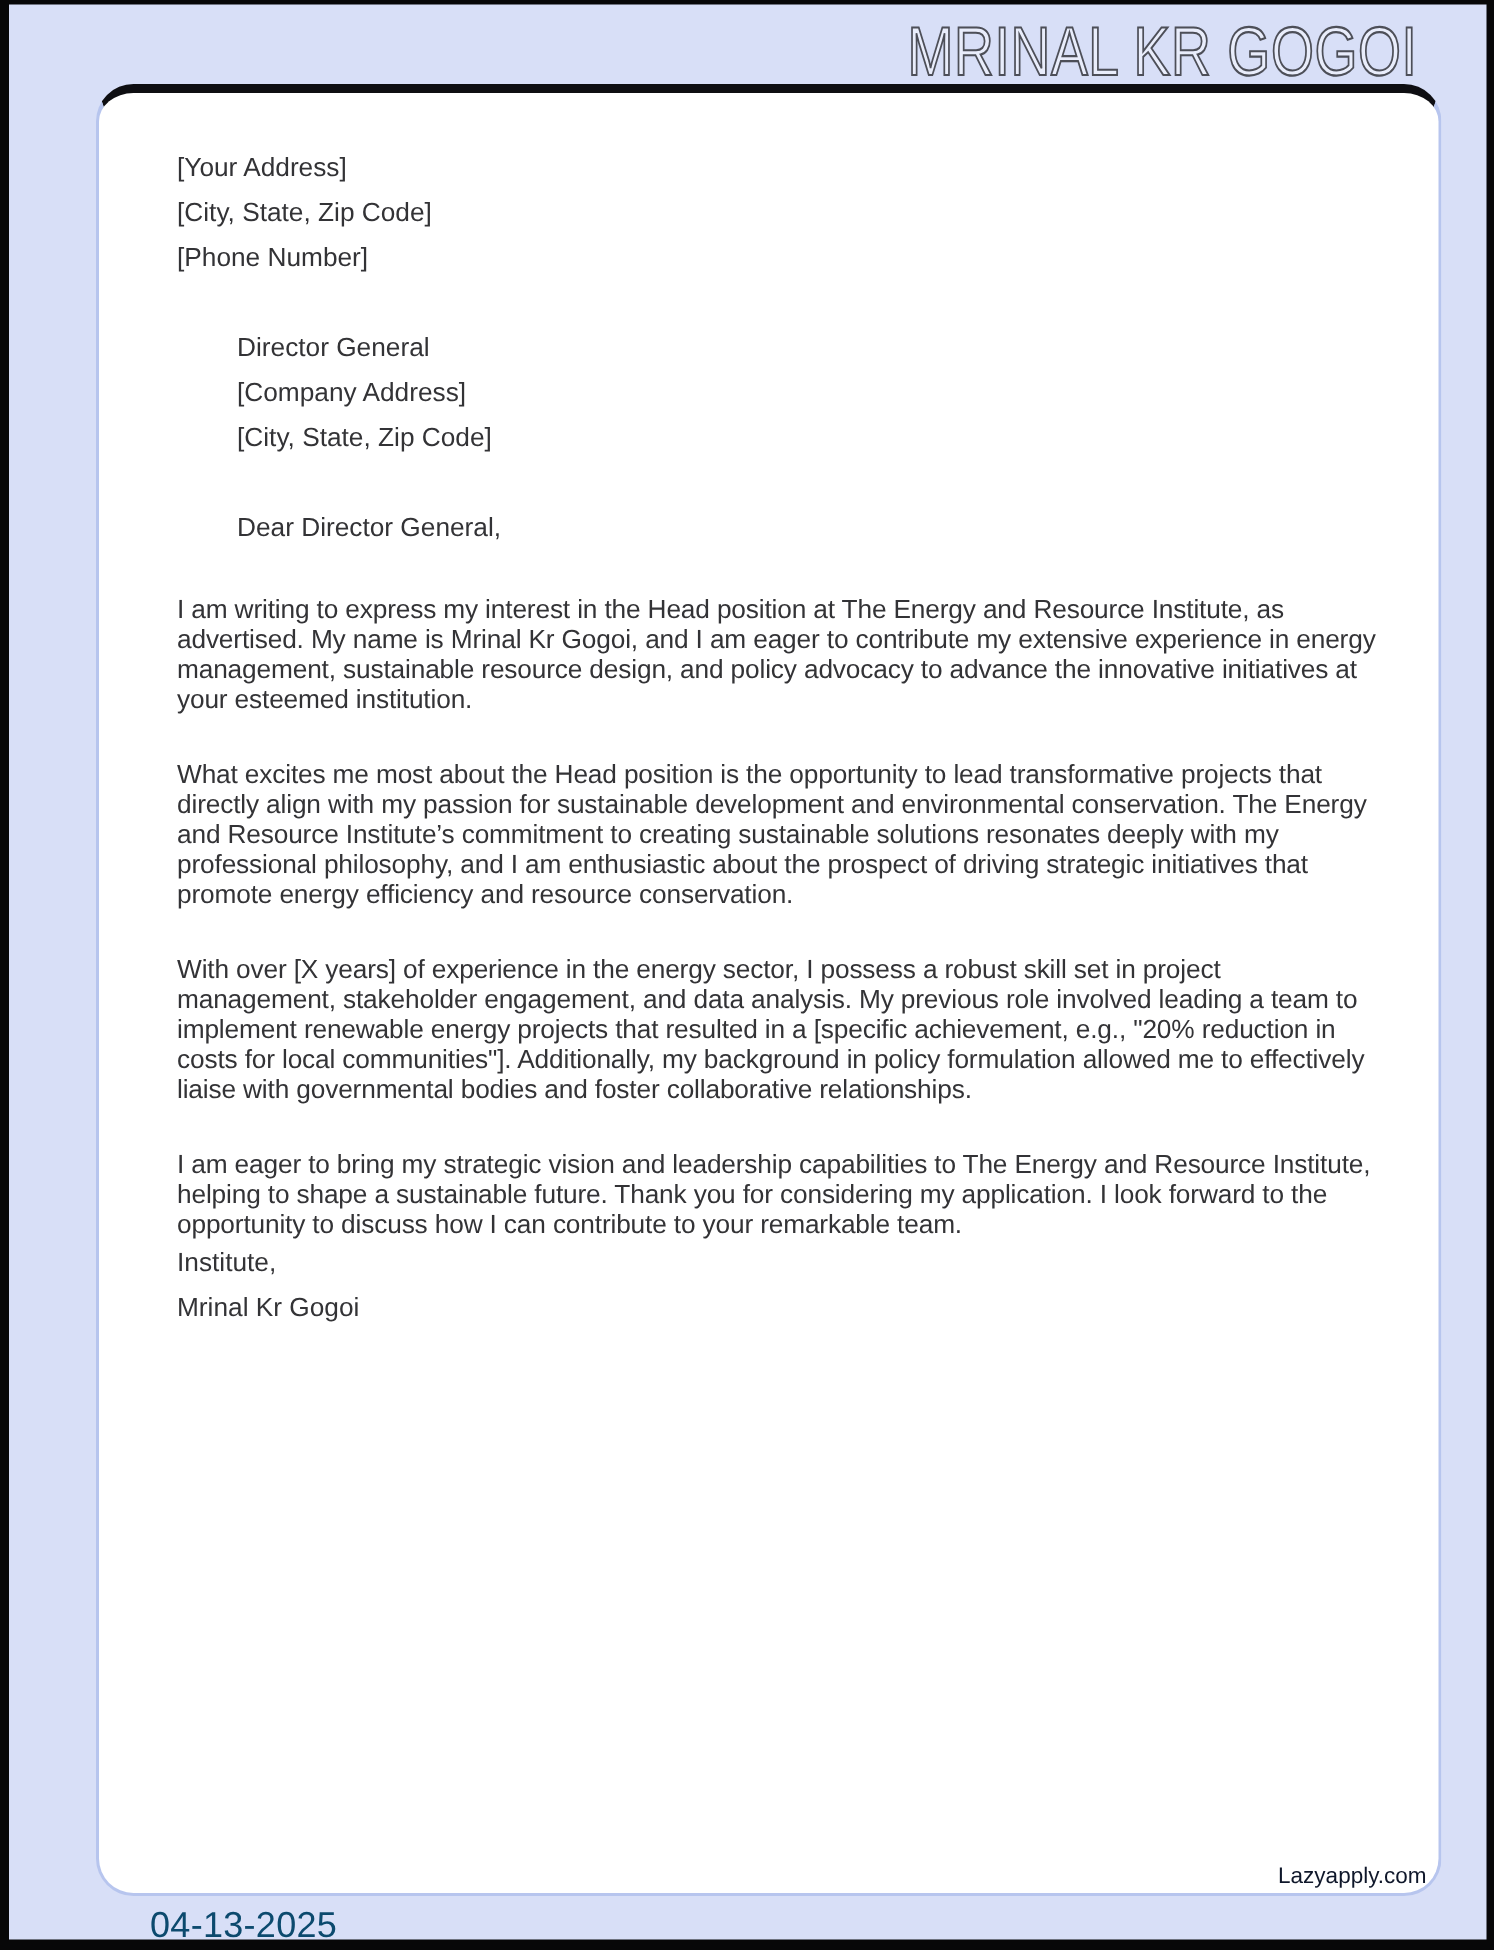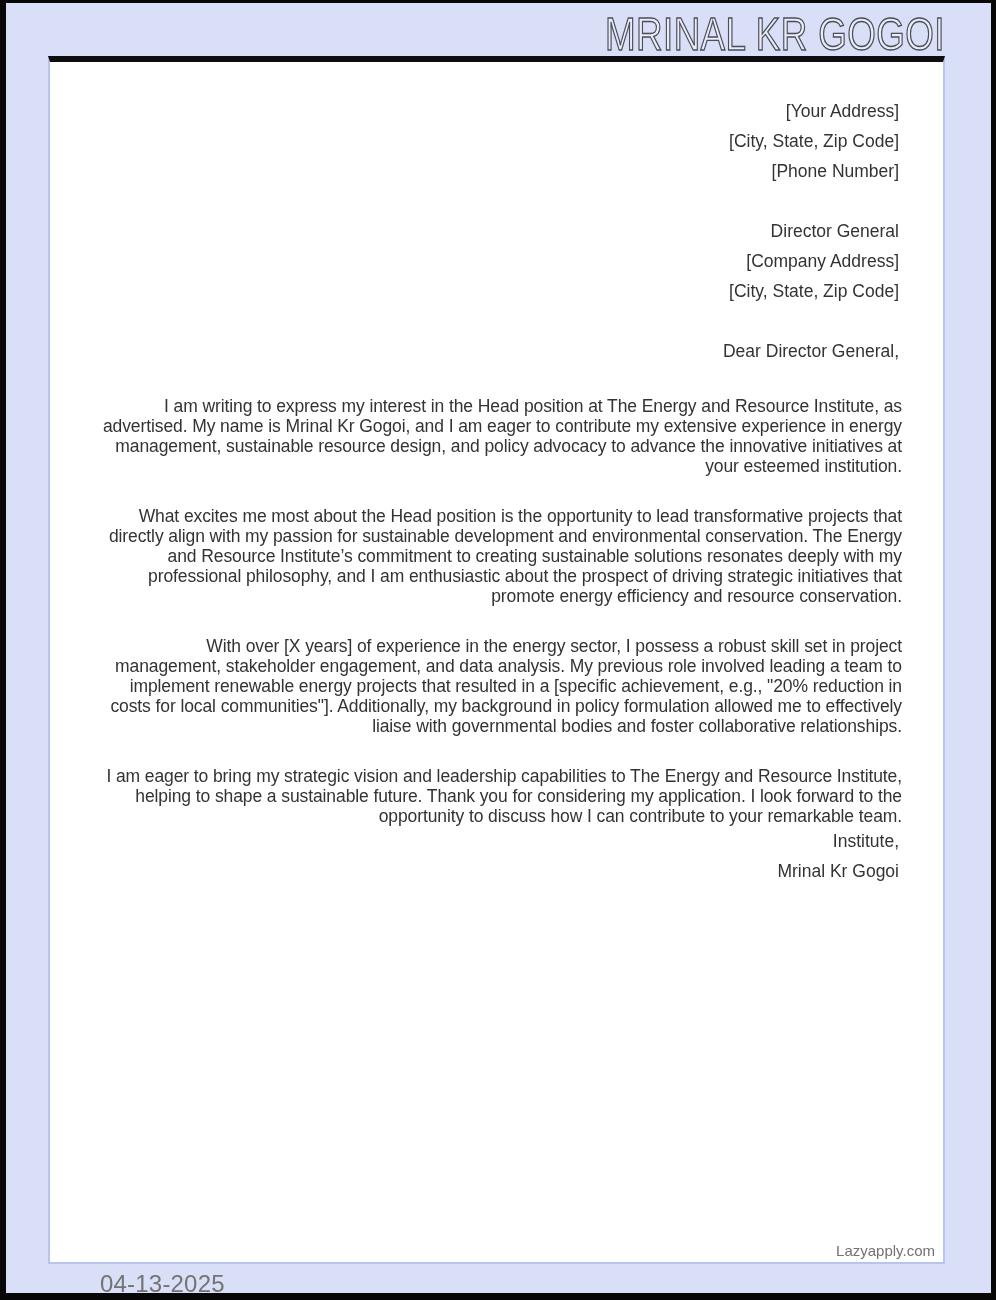--- a/index.html
+++ b/index.html
@@ -3,21 +3,20 @@
 <meta charset="utf-8">
 <style>
   html, body { margin: 0; padding: 0; background: #1a1a1a; }
   .stage {
     position: relative;
     width: 996px;
     height: 1300px;
     background: #070708;            
     overflow: hidden;
     font-family: "Liberation Sans", sans-serif;
-    text-align: right;
   }
   .page {
     position: absolute;
     left: 6px; top: 3px;
     width: 985px; height: 1290px;
     background: #d8dff7;            
     overflow: hidden;
   }
   .brand-name {
     position: absolute;
@@ -28,57 +27,58 @@
     letter-spacing: 0.5px;
     color: #e9edfb;                            
     -webkit-text-stroke: 1.4px #4d4f58;        
     text-shadow: 0 0 1px rgba(70,72,82,0.45);
     transform: scaleX(0.80);
     transform-origin: 100% 50%;
     white-space: nowrap;
   }
   .document {
     position: absolute;
-    left: 42px; top: 53px;
+    left: 58px; top: 53px;
     width: 897px; height: 1208px;
     box-sizing: border-box;
     background: #ffffff;
     border-top: 6px solid #0e0e12;
     border-left: 2px solid #b7c5ee;
     border-right: 2px solid #b7c5ee;
     border-bottom: 2px solid #b7c5ee;
     padding: 34px 44px 0 52px;
     overflow: hidden;
     color: #333336;
+    border-radius: 25px;
   }
   .doc-line {
     font-size: 17.5px;
     line-height: 30px;
     white-space: pre;
   }
   .block { margin: 0; }
-  .block + .block { margin-top: 30px; }
+  .block + .block { margin-top: 30px; margin-left: 40px; }
   .para {
     font-size: 17.5px;
     line-height: 20px;
     width: 800px;
     margin-top: 30px;
     letter-spacing: -0.1px;
   }
   .watermark {
     position: absolute;
     right: 8px; bottom: 3px;
     font-size: 15px;
-    color: #737373;
+    color: #0f172a;
   }
   .date-link {
     position: absolute;
     left: 94px; top: 1267px;
     font-size: 24px;
-    color: #737373;
+    color: #0c4a6e;
     letter-spacing: 0.2px;
   }
 </style>
 </head>
 <body>
 
 <div class="stage">
   <div class="page">
 
     <div class="brand-name">MRINAL KR GOGOI</div>

